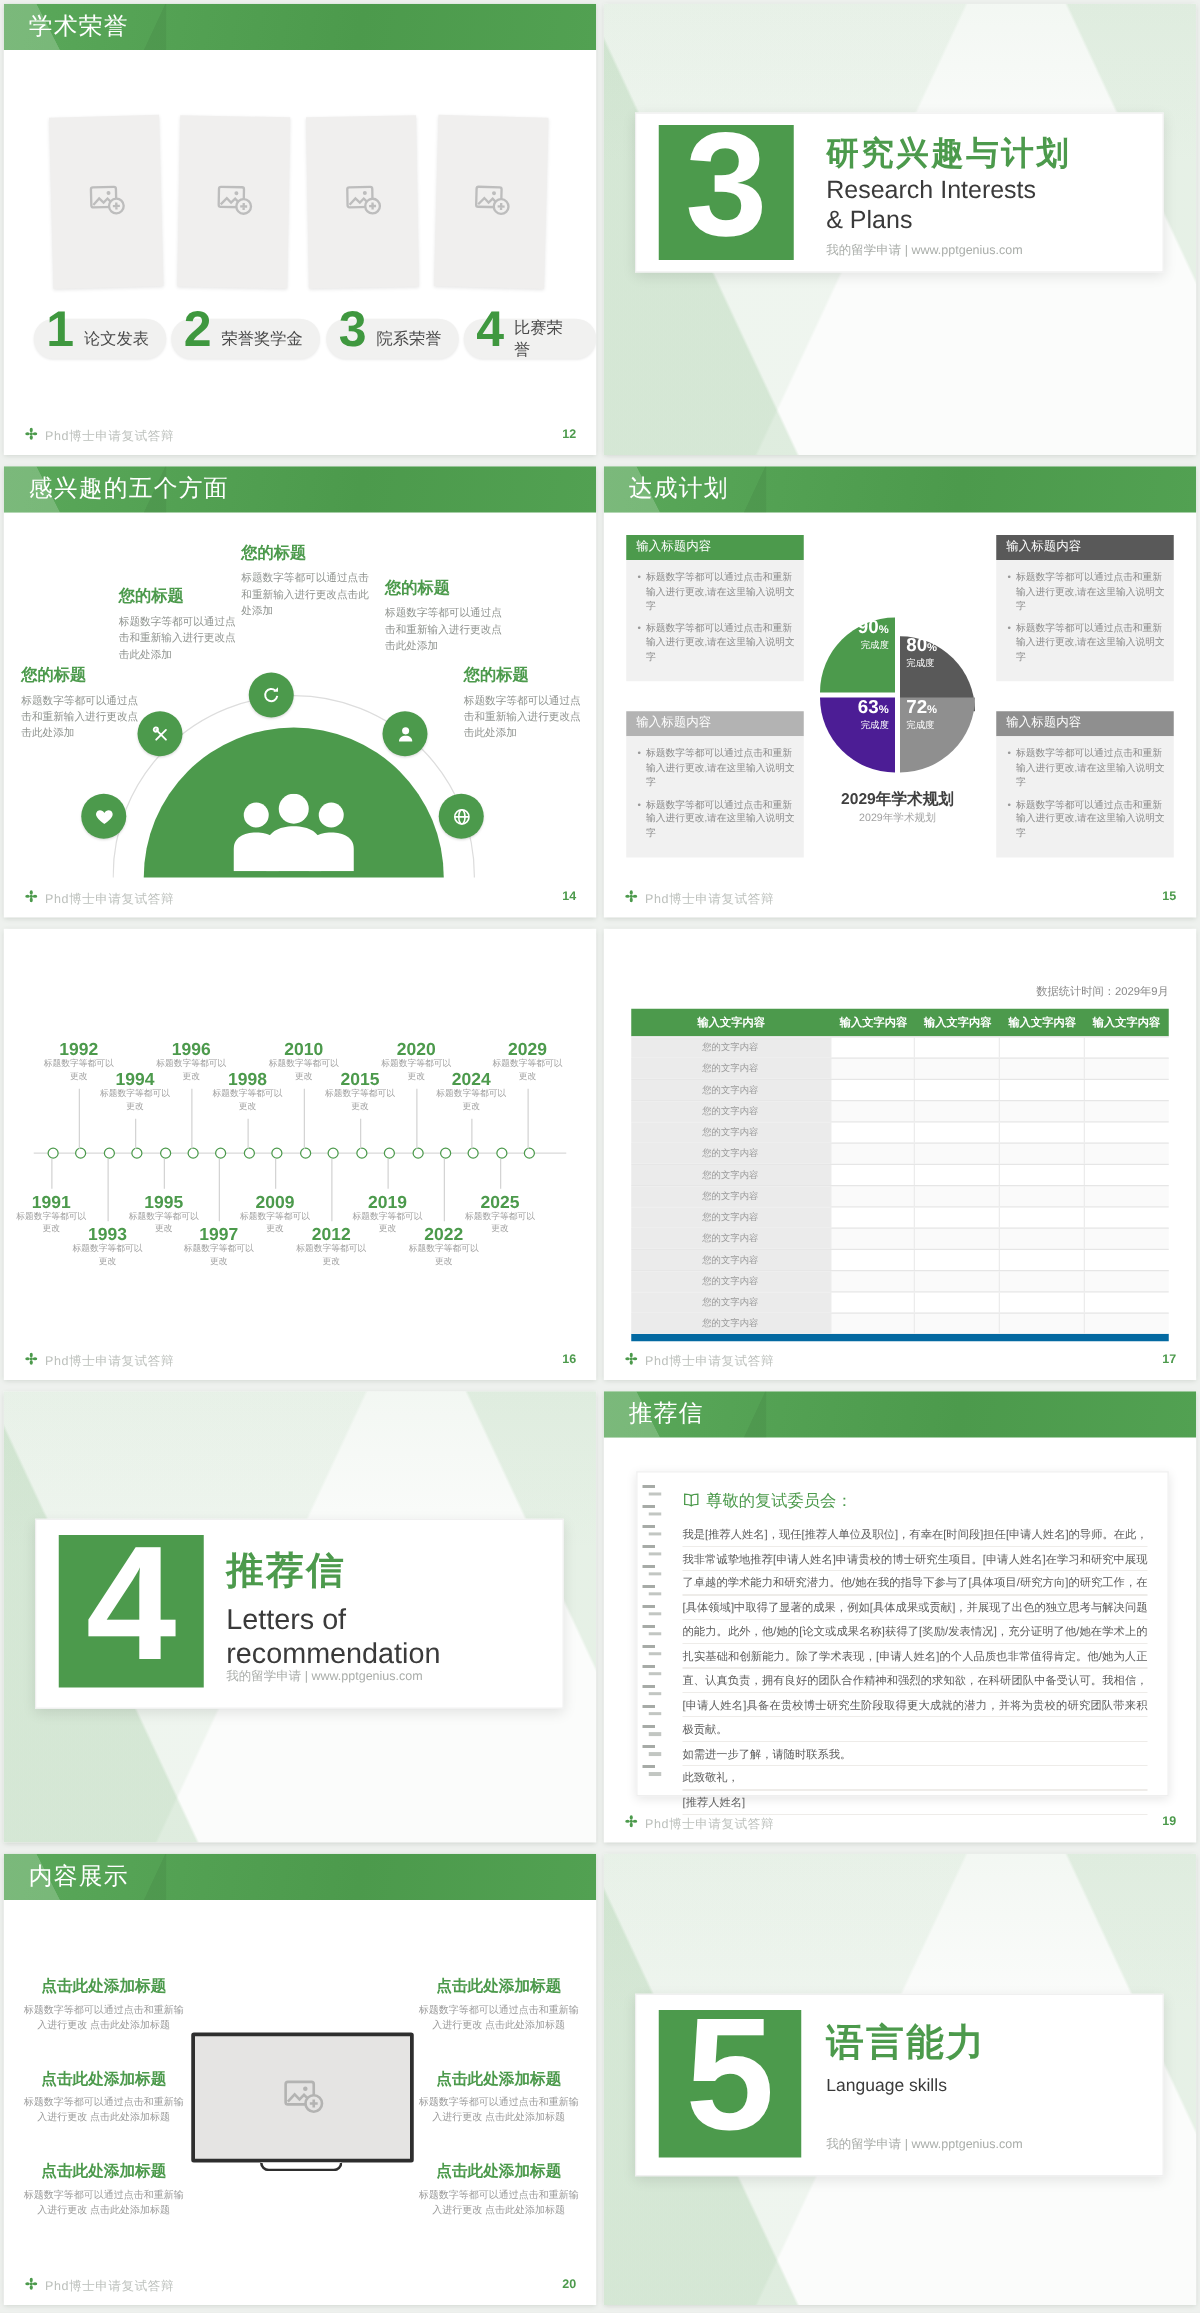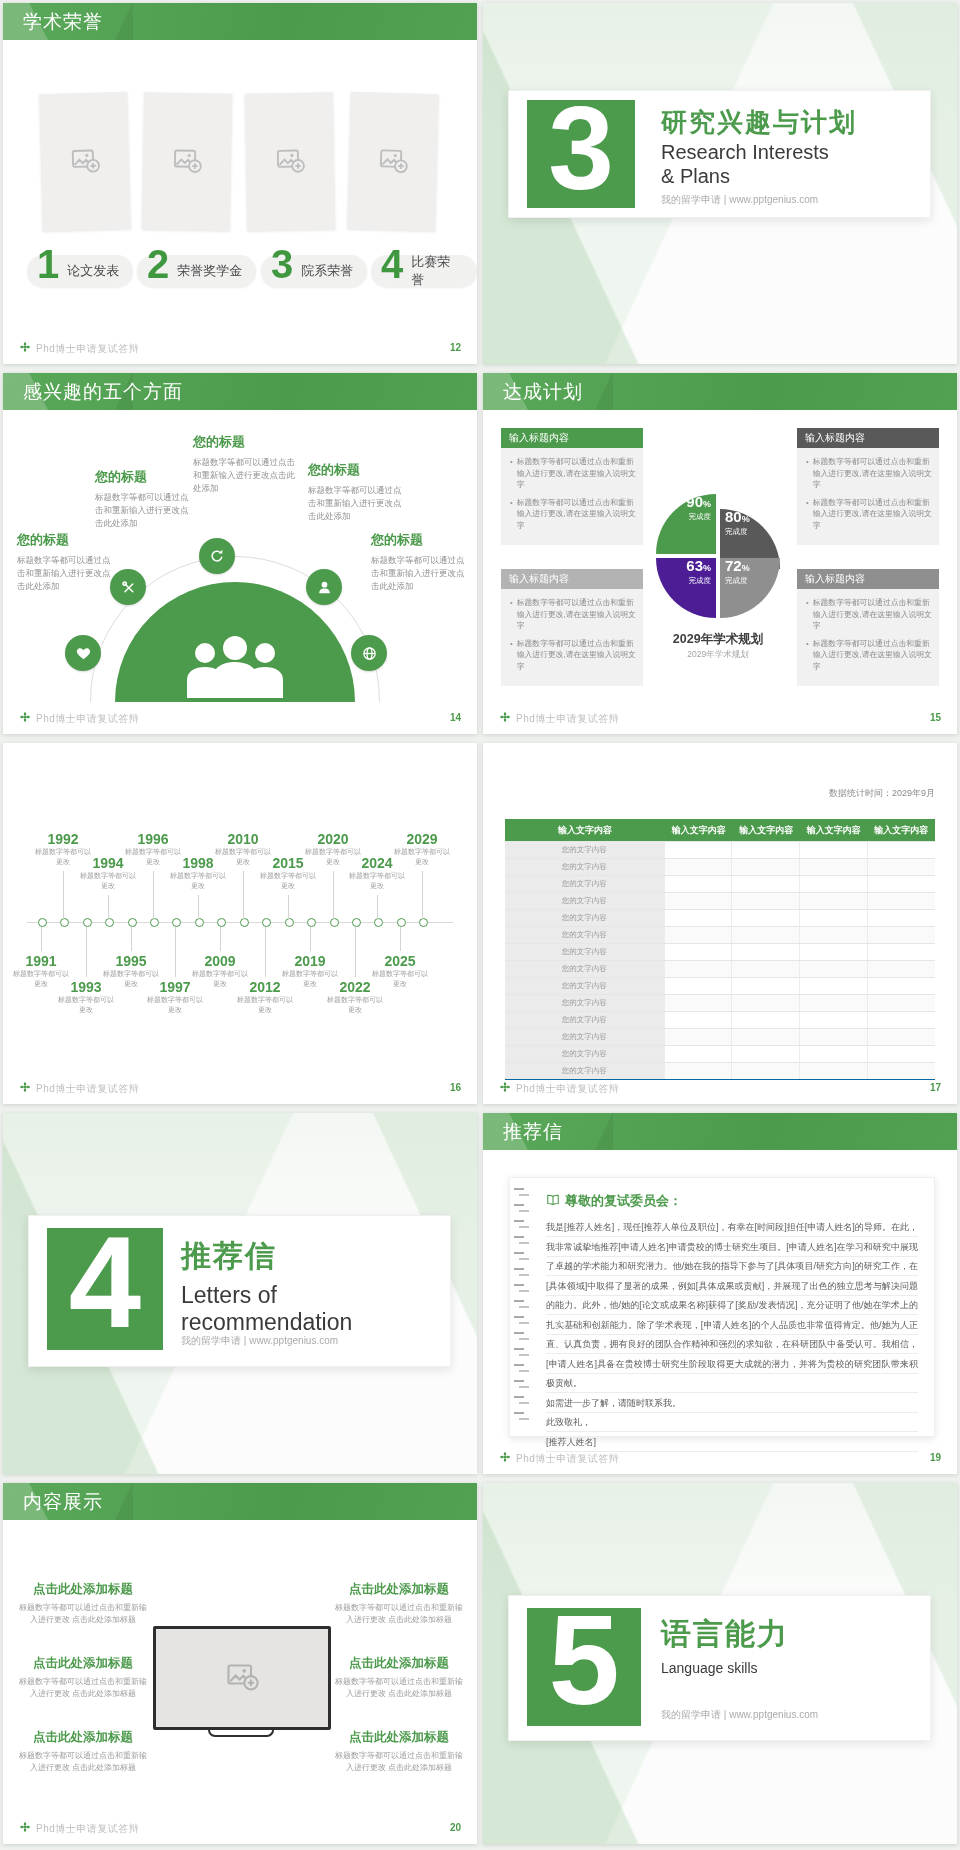--- a/index.html
+++ b/index.html
@@ -58,36 +58,36 @@
   .cap2{position:absolute;font-size:8.5px;color:#a3a3a3;text-align:center;}
   
   .tlaxis{position:absolute;left:24px;right:24px;top:179px;height:1px;background:#d9d9d9;}
   .tlc{position:absolute;top:175px;width:7px;height:7px;border:1px solid #4c9a4c;border-radius:50%;background:#fff;}
   .tlt{position:absolute;width:1px;background:#d4d4d4;}
   .yg{position:absolute;width:56px;text-align:center;}
   .yn{font-size:14px;font-weight:bold;color:#4c9a4c;line-height:16px;}
   .yc{font-size:7px;line-height:9.5px;color:#a0a0a0;}
   
   .note{position:absolute;right:22px;top:44px;font-size:9px;color:#8a8a8a;}
-  .tbl{position:absolute;left:22px;top:76px;width:430px;border-bottom:1px solid #0369a1;}
+  .tbl{position:absolute;left:22px;top:64px;width:430px;border-bottom:6px solid #0369a1;}
   .thead{display:flex;height:22px;background:#4c9a4c;color:#fff;font-size:9px;font-weight:bold;align-items:center;}
   .thead div{text-align:center;}
   .trow{display:flex;height:16px;border-top:1px solid #e6e6e6;align-items:center;font-size:7.5px;}
   .trow:nth-child(odd){background:#fafafa;}
   .tc{height:100%;border-right:1px solid #ececec;}
   .tc:last-child{border-right:none;}
   .c1{width:160px;background:#ebebeb;color:#9a9a9a;text-align:center;line-height:16px;}
   .cx{width:67.5px;}
   
   .note19{position:absolute;left:26px;top:64px;width:424px;height:258px;background:#fff;border:1px solid #efefef;box-shadow:0 2px 8px rgba(0,0,0,.10);}
   .coil{position:absolute;left:4px;top:10px;bottom:10px;width:16px;
     background:repeating-linear-gradient(to bottom,#a7aba7 0 2.5px,transparent 2.5px 16px),
                repeating-linear-gradient(to bottom,#c2c6c2 0 2.5px,transparent 2.5px 16px);
     background-size:10px 100%,10px 100%;background-position:0 0,5px 6px;background-repeat:repeat-y;}
-  .lsal{position:absolute;left:36px;top:14px;font-size:13px;font-weight:bold;color:#4c9a4c;}
+  .lsal{position:absolute;left:36px;top:14px;font-size:13px;font-weight:normal;color:#4c9a4c;}
   .lsal svg{vertical-align:-1px;margin-right:5px;}
   .lbody{position:absolute;left:36px;right:16px;top:40px;font-size:9px;line-height:19.5px;color:#5c5c5c;text-align:justify;
     background:repeating-linear-gradient(to bottom,transparent 0 18.5px,#eeece9 18.5px 19.5px);}
   .lbody p{margin:0;}
   
   .dblk{position:absolute;width:128px;text-align:center;}
   .dbt{font-size:12.5px;font-weight:bold;color:#4c9a4c;margin-bottom:4px;}
   .dbb{font-size:8px;line-height:12px;color:#9b9b9b;}
   .tv{position:absolute;left:150px;top:143px;width:172px;height:98px;background:#e5e4e3;border:3px solid #2e2e2e;border-radius:2px;display:flex;align-items:center;justify-content:center;}
   .tvneck{position:absolute;left:205px;top:247px;width:62px;height:5px;border:2px solid #2e2e2e;border-top:none;border-radius:0 0 8px 8px;background:#fff;}

